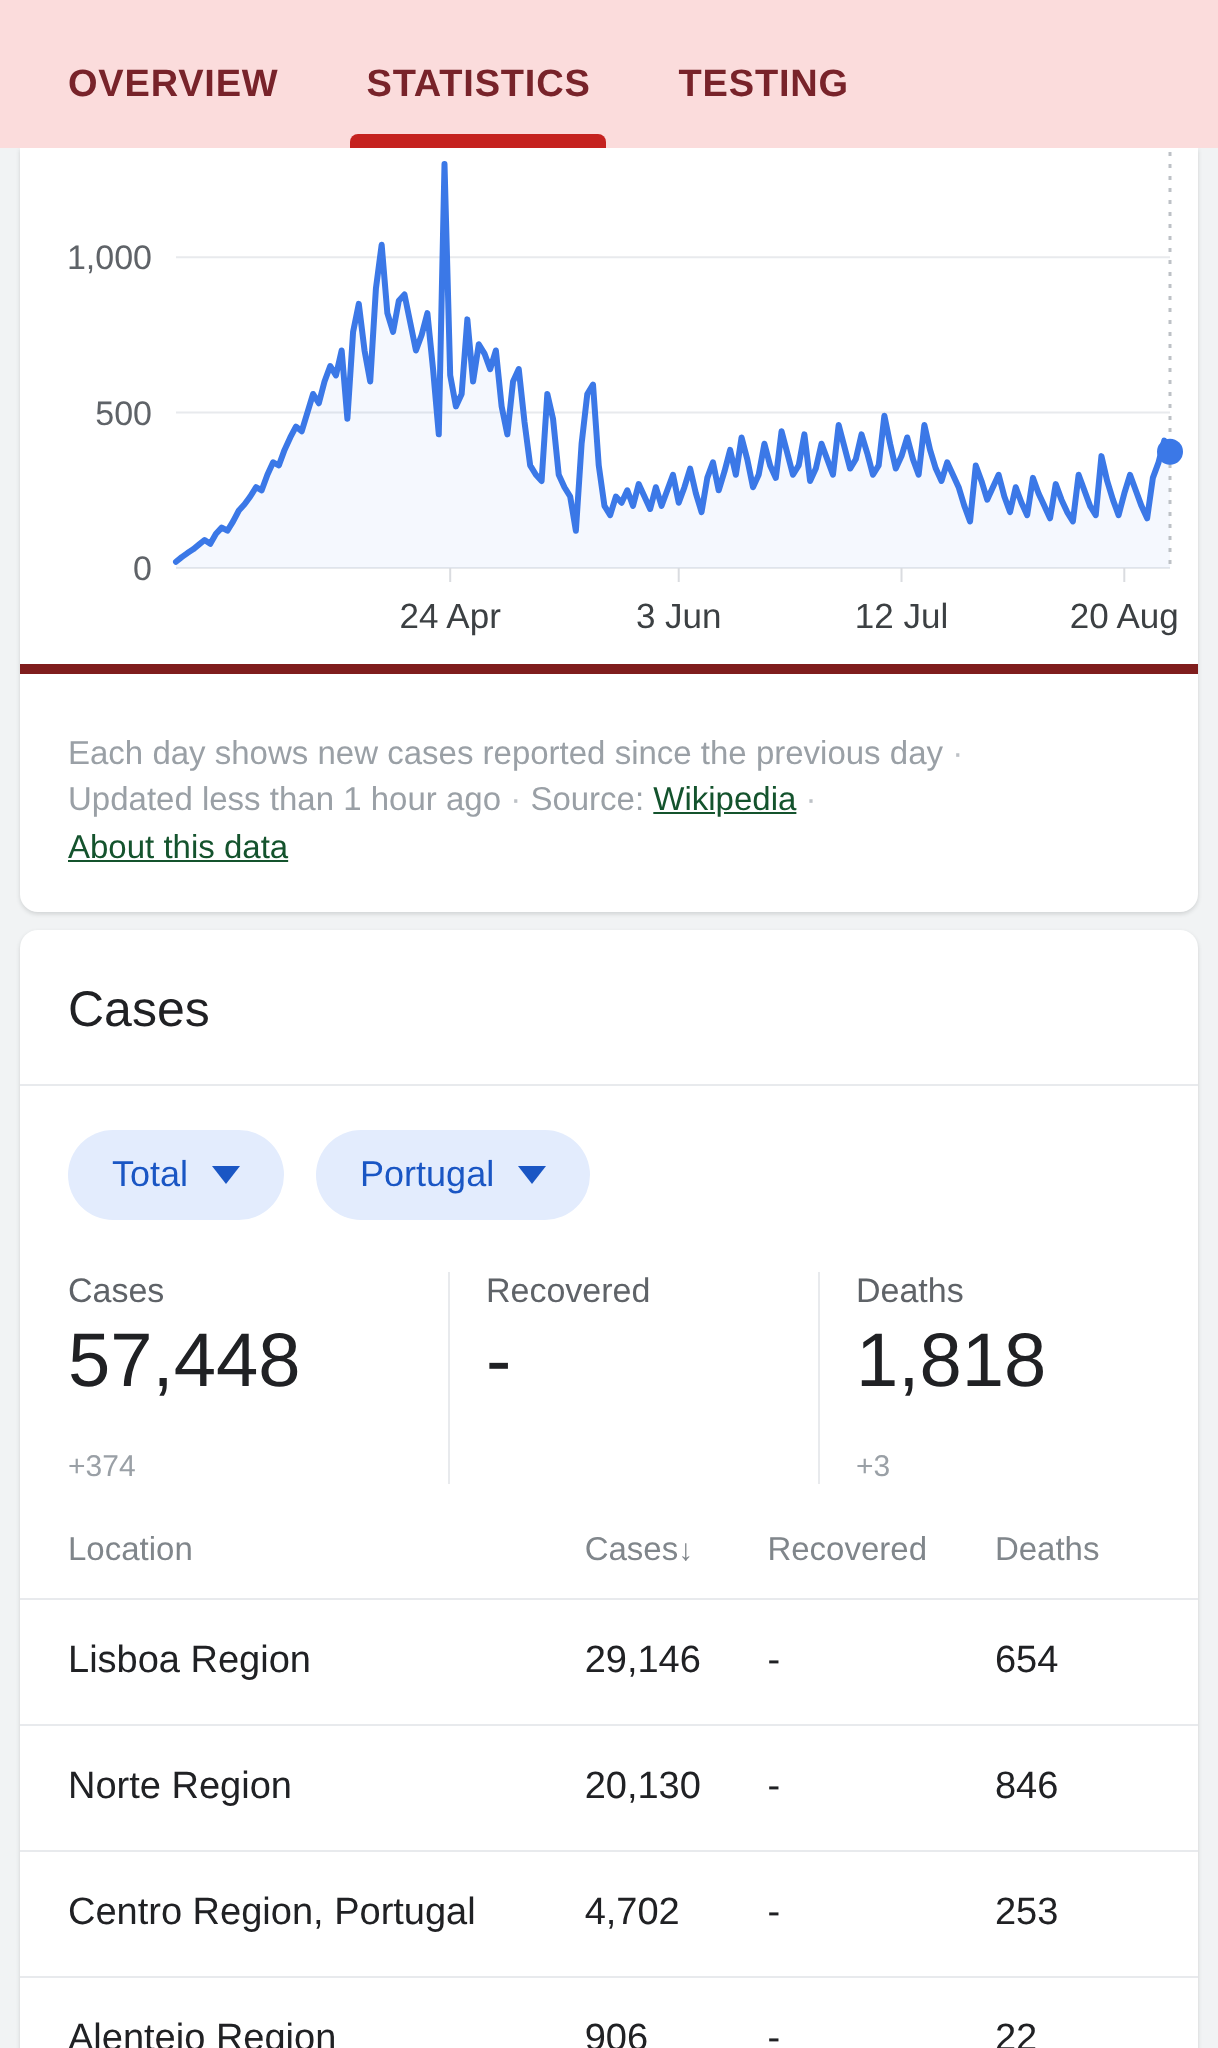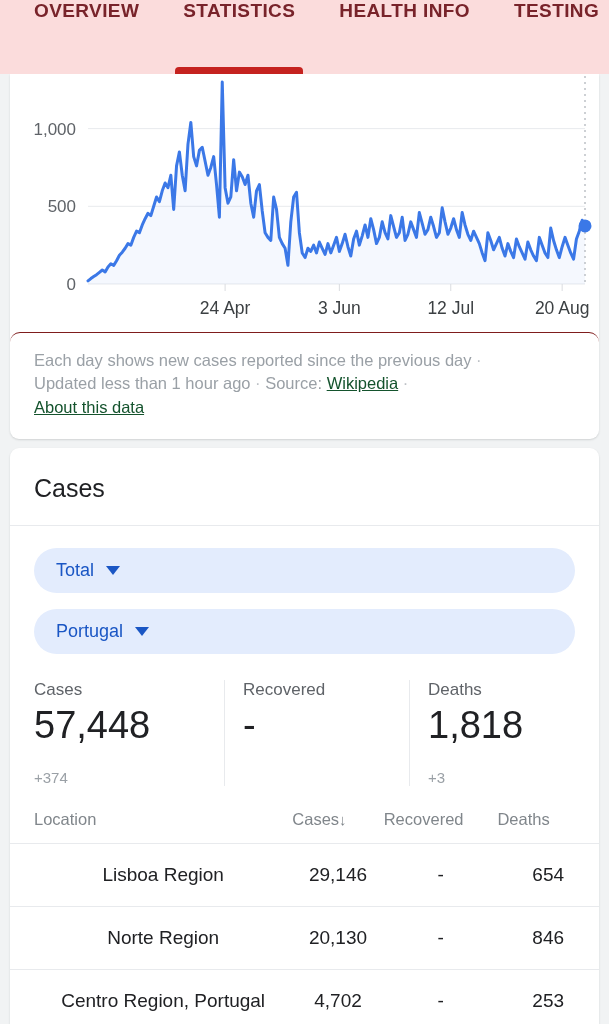--- a/index.html
+++ b/index.html
@@ -7,21 +7,21 @@
     width: 609px; height: 1024px;
     background: #f1f3f4;
     font-family: "Liberation Sans", sans-serif;
     overflow: hidden;
   }
   .page { width: 609px; height: 1024px; position: relative; background: #f1f3f4; }
 
   
   .tabbar {
     height: 74px; background: #fbdcdc;
-    display: flex; 
+    display: flex; align-items: flex-end;
     padding: 0 0 0 26px; gap: 0;
     overflow: hidden; position: relative;
   }
   .tab {
     position: relative;
     padding: 0 22px 20px 22px;
     font-size: 19px; font-weight: 700; letter-spacing: .4px;
     color: #78232a; white-space: nowrap;
     font-family: "Liberation Sans", sans-serif;
   }
@@ -39,34 +39,34 @@
     margin: 9px 10px 0 10px;
     box-shadow: 0 1px 2px rgba(60,64,67,.18);
     overflow: hidden;
   }
   .card.first { margin-top: 0; border-radius: 0 0 9px 9px; }
 
   
   .chart-wrap { position: relative; height: 258px; padding: 0; }
   .chart-wrap svg { display: block; width: 100%; height: 258px; }
   .chart-note {
-    border-top: 1px solid #7f1d1d;
-    padding: 16px 24px 20px 24px;
-    font-size: 16.5px; line-height: 1.42; color: #9aa0a6; border-radius: 10px;
+    border-top: 5px solid #7f1d1d;
+    padding: 29px 24px 20px 24px;
+    font-size: 16.5px; line-height: 1.42; color: #9aa0a6;
   }
   .chart-note .dot-sep { color: #bdc1c6; }
   .chart-note a { color: #14532d; text-decoration: underline; }
 
   
   .cases-title {
     font-size: 25px; color: #202124; font-weight: 400;
     padding: 26px 24px 22px 24px;
     border-bottom: 1px solid #e8eaed;
   }
-  .chips { display: flex; gap: 16px; padding: 22px 24px 22px 24px; flex-direction: column; }
+  .chips { display: flex; gap: 16px; padding: 22px 24px 22px 24px; }
   .chip {
     display: inline-flex; align-items: center; gap: 12px;
     background: #e3ecfd; color: #1a56c4;
     border-radius: 24px; padding: 12px 22px;
     font-size: 18px;
   }
   .caret {
     width: 0; height: 0;
     border-left: 7px solid transparent;
     border-right: 7px solid transparent;
@@ -91,43 +91,39 @@
     border-bottom: 1px solid #e8eaed;
   }
   thead th.c-loc { padding-left: 24px; width: 278px; margin-left: 36px; }
   thead th.c-cases { width: 90px; }
   thead th.c-rec { width: 112px; }
   thead th.c-death { width: 100px; }
   tbody td {
     font-size: 19px; color: #202124;
     padding: 20px 0 20px 0;
     border-bottom: 1px solid #e8eaed;
-    text-align: center; white-space: nowrap;
+    text-align: left; white-space: nowrap;
   }
   tbody tr:last-child td { border-bottom: none; }
   tbody td.c-loc { padding-left: 24px; }
   .arrow-dn { font-size: 15px; }
 </style>
 </head>
 <body>
 
 <div class="page">
 
   <div class="tabbar">
     <div class="tab">
       <span>OVERVIEW</span>
       
     </div>
     <div class="tab active">
       <span>STATISTICS</span>
       <span class="underline"></span>
-    </div>
-    <div class="tab">
-      <span>HEALTH INFO</span>
-      
     </div>
     <div class="tab">
       <span>TESTING</span>
       
     </div>
 
   </div>
 
   <div class="card first">
     <div class="chart-wrap">

